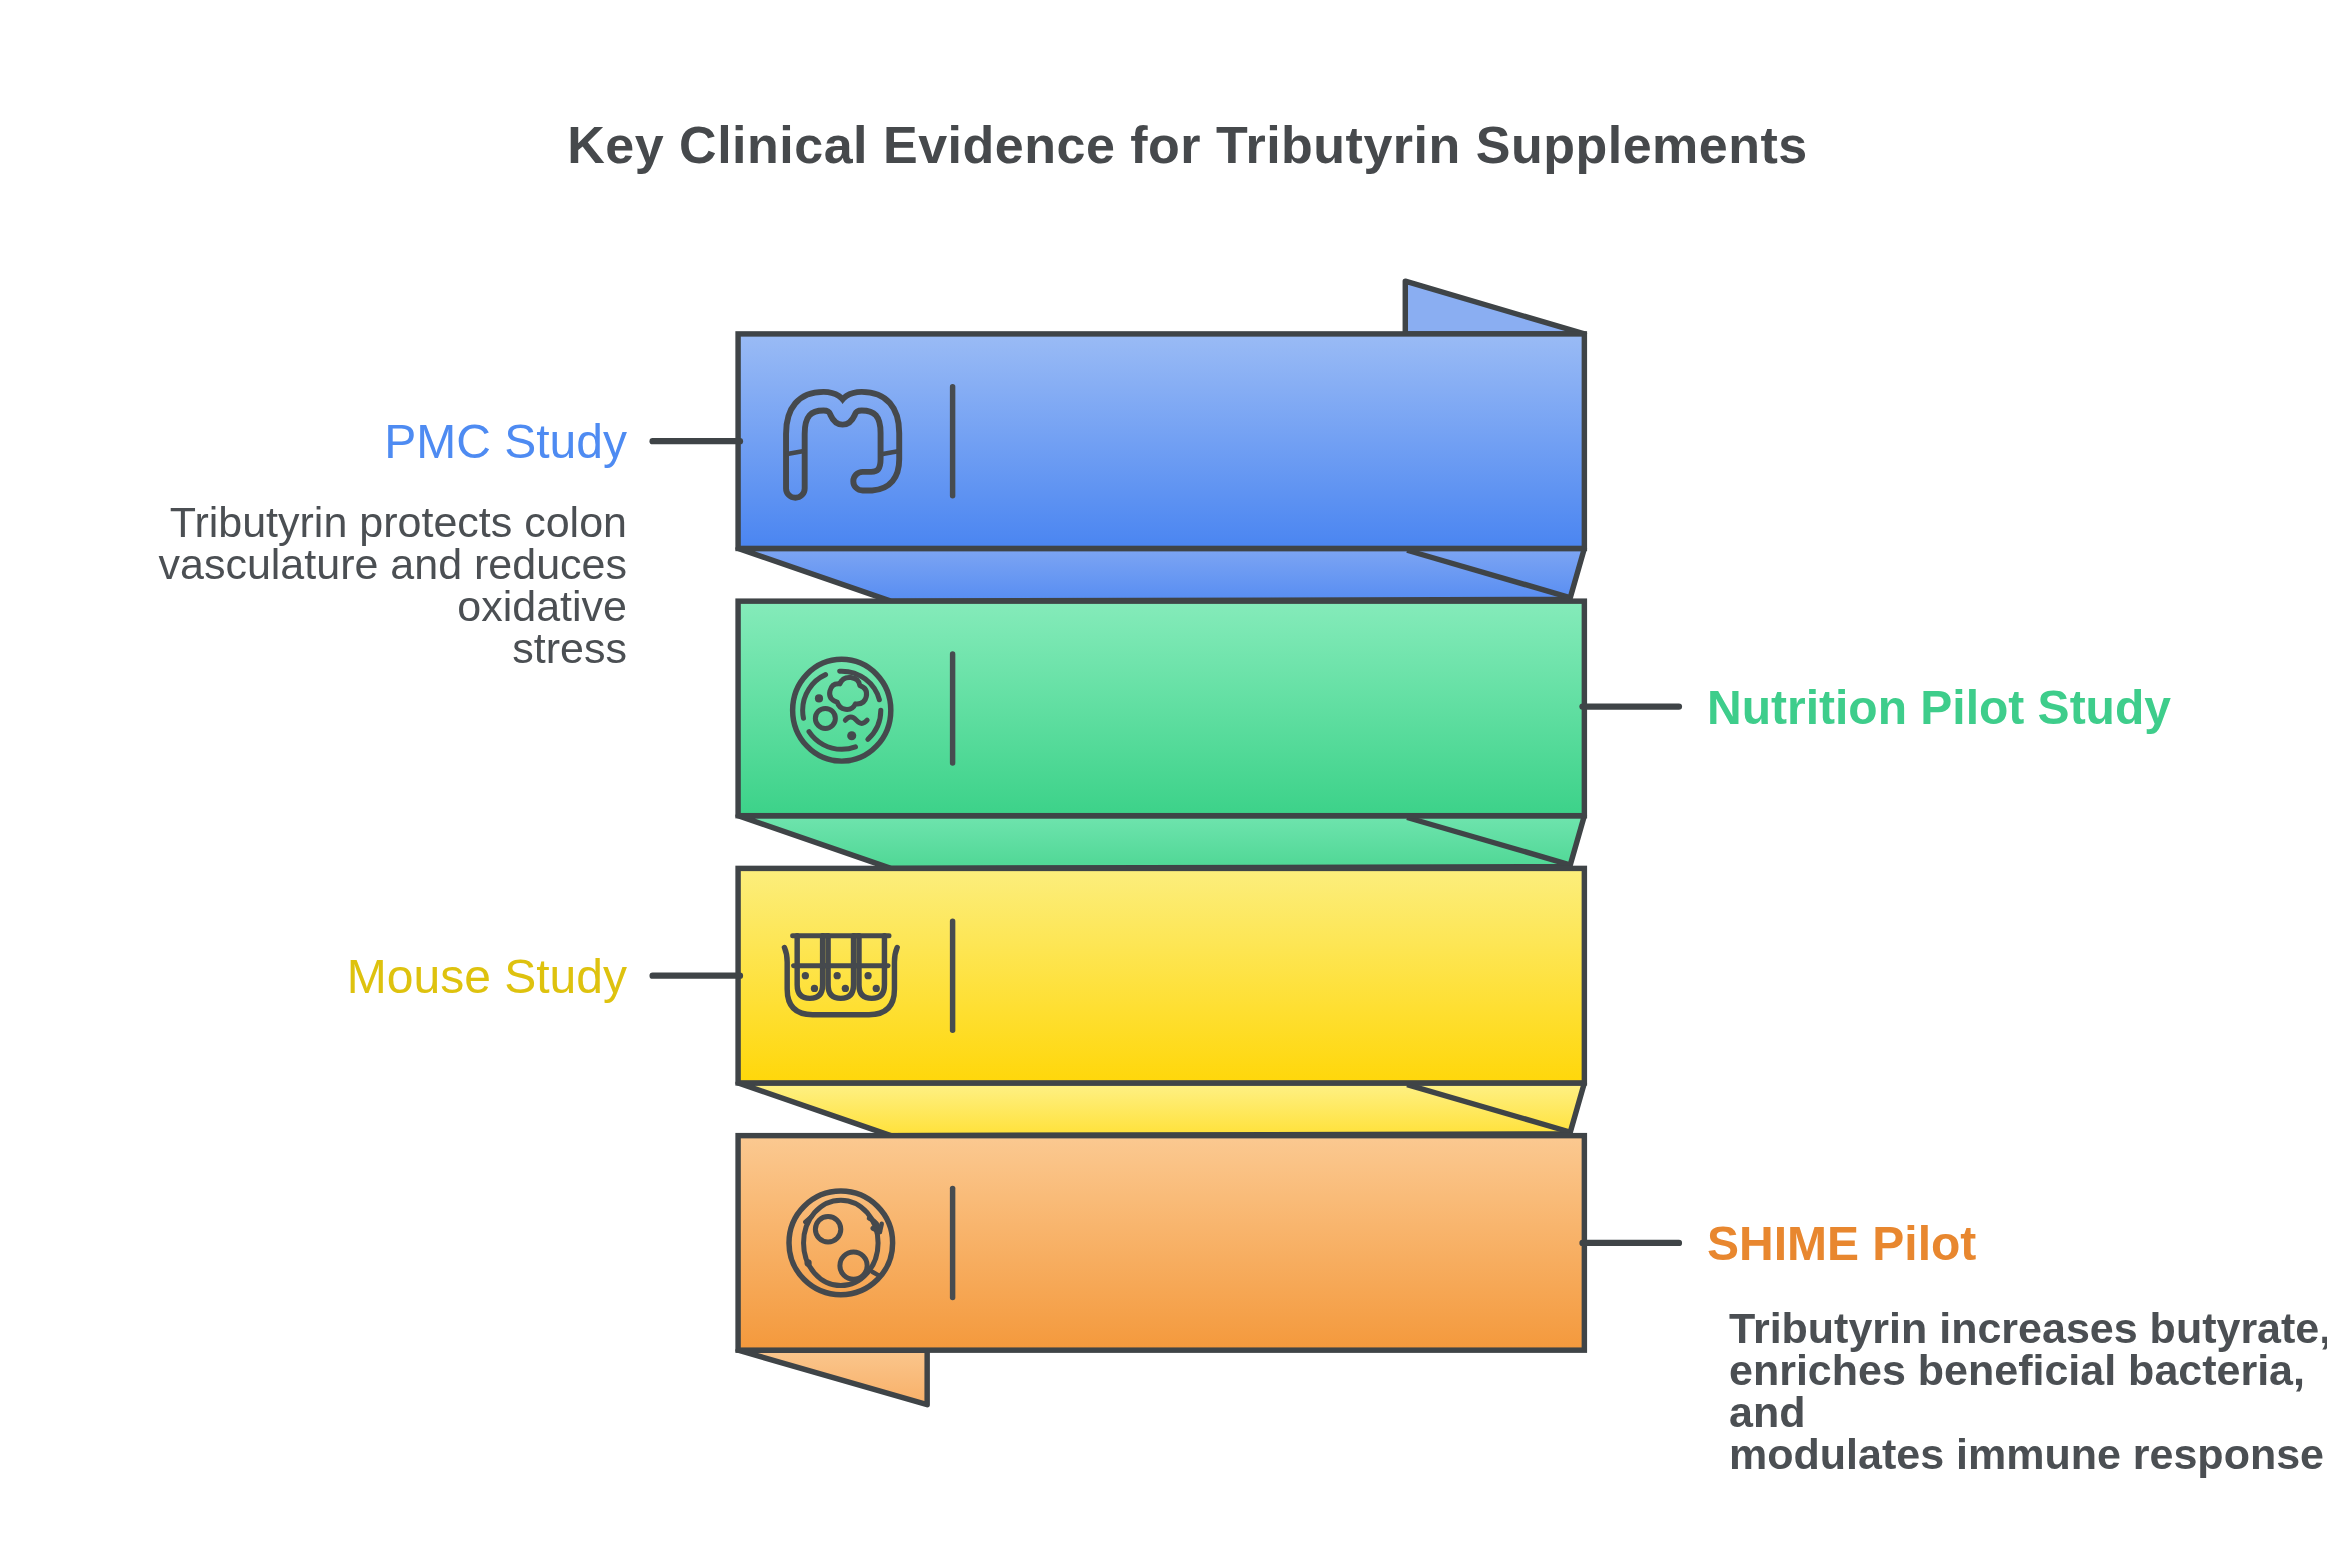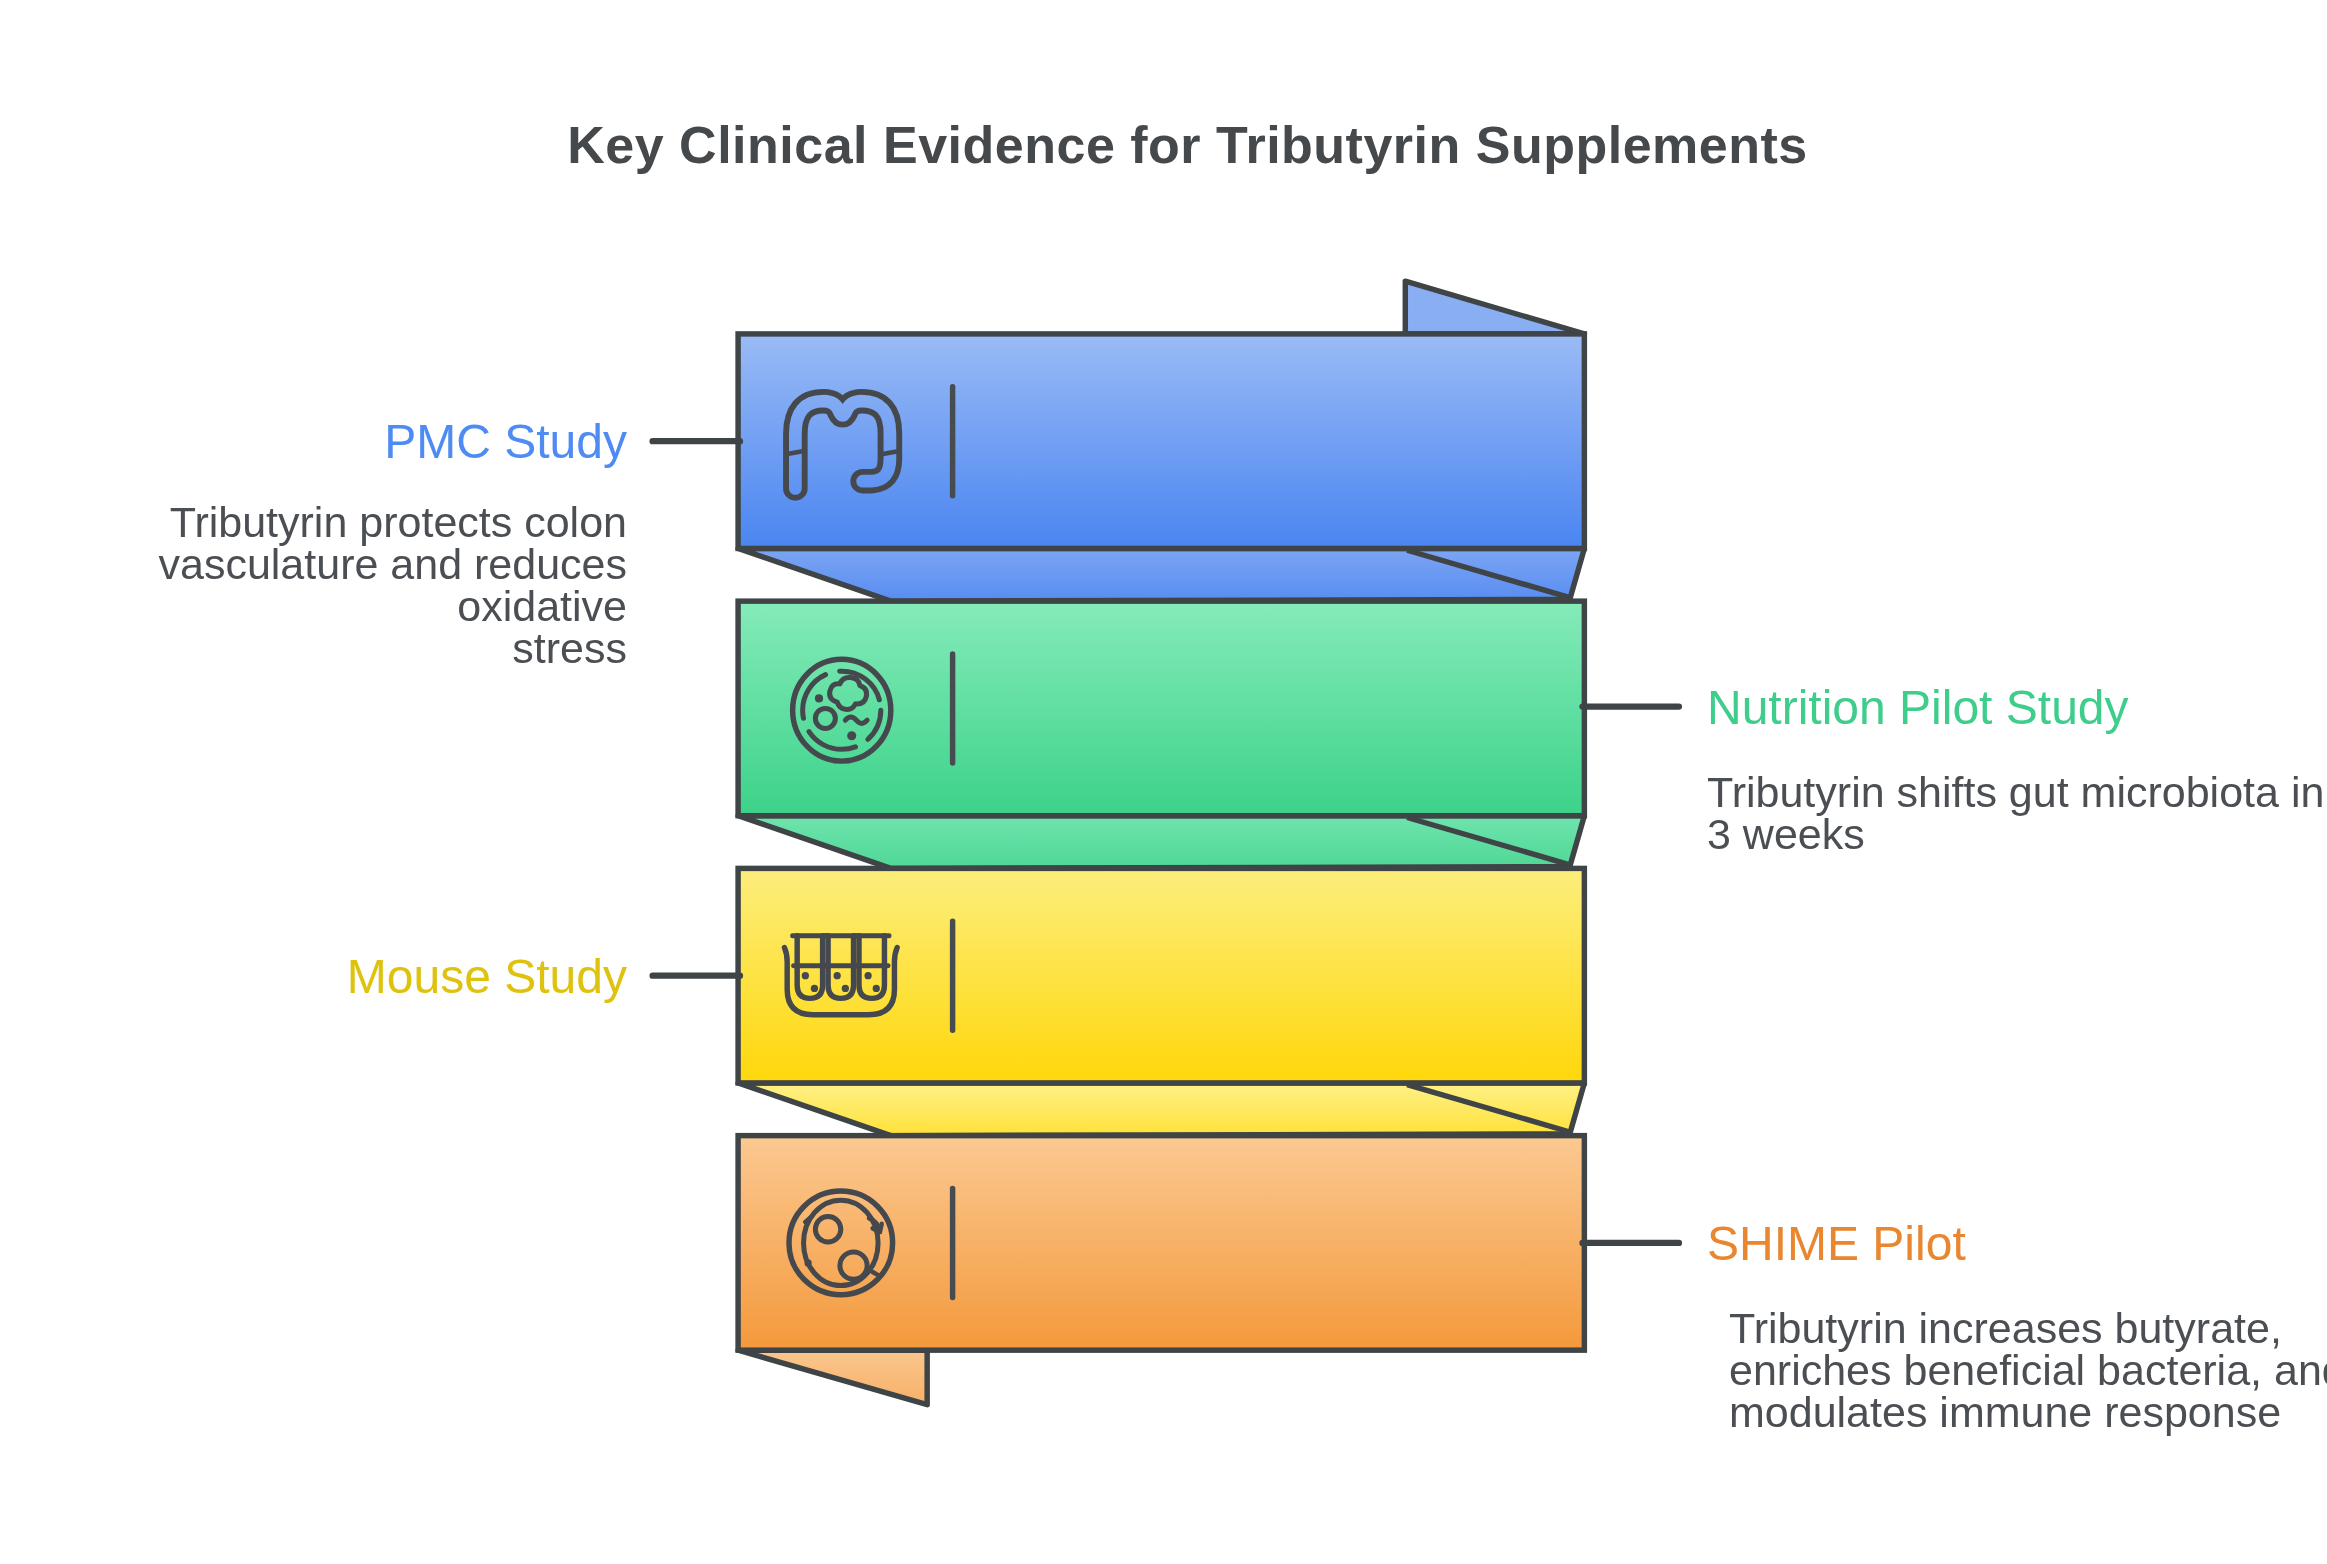--- a/index.html
+++ b/index.html
@@ -30,21 +30,21 @@
     white-space: nowrap;
   }
   .study-desc {
     position: absolute;
     font-size: 43px;
     line-height: 42px;
     color: #4B4F53;
     white-space: pre-line;
   }
   .align-right { text-align: right; }
-  .align-left  { text-align: left; }
+  .align-left  { text-align: left; font-weight: bold; }
 
   .lbl-pmc       { right: 1700px; top: 420px;  }
   .desc-pmc      { right: 1700px; top: 501px;  width: 600px; }
   .lbl-nutrition { left: 1707px;  top: 686px;  }
   .desc-nutrition{ left: 1707px;  top: 771px;  width: 618px; }
   .lbl-mouse     { right: 1700px; top: 955px; }
   .desc-mouse    { right: 1700px; top: 1042px; width: 509px; }
   .lbl-shime     { left: 1707px;  top: 1222px; }
   .desc-shime    { left: 1729px;  top: 1307px; width: 618px; }
 </style>
@@ -162,22 +162,20 @@
   </svg>
 
   <div class="page-title">Key Clinical Evidence for Tributyrin Supplements</div>
 
   <div class="study-label align-right lbl-pmc" style="color: rgb(78, 139, 242);">PMC Study</div>
   <div class="study-desc align-right desc-pmc">Tributyrin protects colon
 vasculature and reduces oxidative
 stress</div>
 
   <div class="study-label align-left lbl-nutrition" style="color: rgb(62, 205, 139);">Nutrition Pilot Study</div>
-  <div class="study-desc align-left desc-nutrition">Tributyrin shifts gut microbiota in
-3 weeks</div>
 
   <div class="study-label align-right lbl-mouse" style="color: rgb(222, 194, 14);">Mouse Study</div>
 
   <div class="study-label align-left lbl-shime" style="color: rgb(232, 135, 47);">SHIME Pilot</div>
   <div class="study-desc align-left desc-shime">Tributyrin increases butyrate,
 enriches beneficial bacteria, and
 modulates immune response</div>
 
 </div>
 

